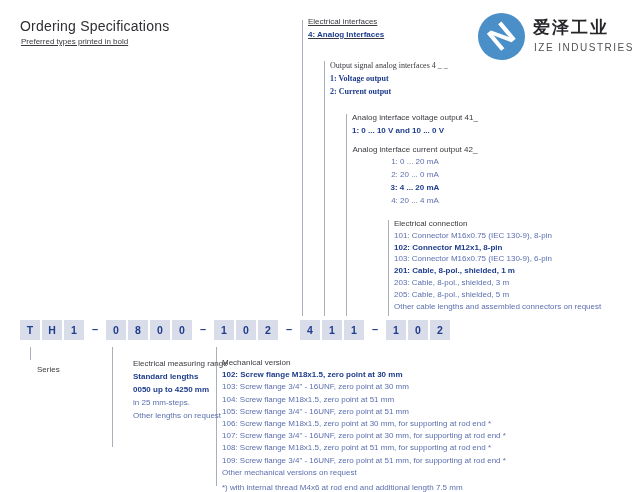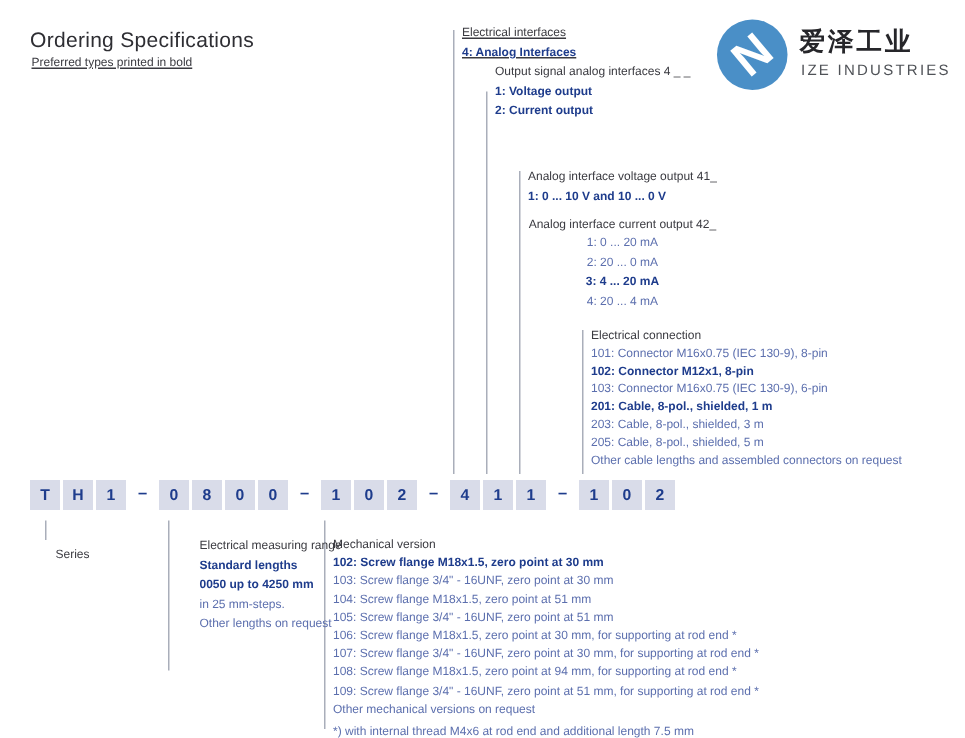--- a/index.html
+++ b/index.html
@@ -59,21 +59,21 @@
 
   <div class="vline" style="left:30px; top:347px; height:13px;"></div>
   <div class="vline" style="left:112px; top:347px; height:100px;"></div>
   <div class="vline" style="left:216px; top:347px; height:139px;"></div>
 
   <div class="block" style="left:308px; top:16px;text-decoration:underline;">
     <div class="t">Electrical interfaces</div>
     <div class="bb">4: Analog Interfaces</div>
   </div>
 
-  <div class="block" style="left:330px; top:42px;">
+  <div class="block" style="left:330px; top:60px;font-family:Liberation Serif, serif;">
     <div class="t">Output signal analog interfaces 4 _ _</div>
     <div class="bb">1: Voltage output</div>
     <div class="bb">2: Current output</div>
   </div>
 
   <div class="block" style="left:352px; top:112px;">
     <div>
       <div class="t">Analog interface voltage output 41_</div>
       <div class="bb">1: 0 ... 10 V and 10 ... 0 V</div>
     </div>
@@ -141,19 +141,19 @@
   </div>
 
   <div class="block mech" style="left:222px; top:357px;">
     <div class="t">Mechanical version</div>
     <div class="bb">102: Screw flange M18x1.5, zero point at 30 mm</div>
     <div class="blue">103: Screw flange 3/4" - 16UNF, zero point at 30 mm</div>
     <div class="blue">104: Screw flange M18x1.5, zero point at 51 mm</div>
     <div class="blue">105: Screw flange 3/4" - 16UNF, zero point at 51 mm</div>
     <div class="blue">106: Screw flange M18x1.5, zero point at 30 mm, for supporting at rod end *</div>
     <div class="blue">107: Screw flange 3/4" - 16UNF, zero point at 30 mm, for supporting at rod end *</div>
-    <div class="blue">108: Screw flange M18x1.5, zero point at 94 mm, for supporting at rod end *</div>
+    <div class="blue">108: Screw flange M18x1.5, zero point at 51 mm, for supporting at rod end *</div>
     <div class="blue">109: Screw flange 3/4" - 16UNF, zero point at 51 mm, for supporting at rod end *</div>
     <div class="blue">Other mechanical versions on request</div>
     <div class="blue footnote">*) with internal thread M4x6 at rod end and additional length 7.5 mm</div>
   </div>
 
 </div>
 
 </body></html>

